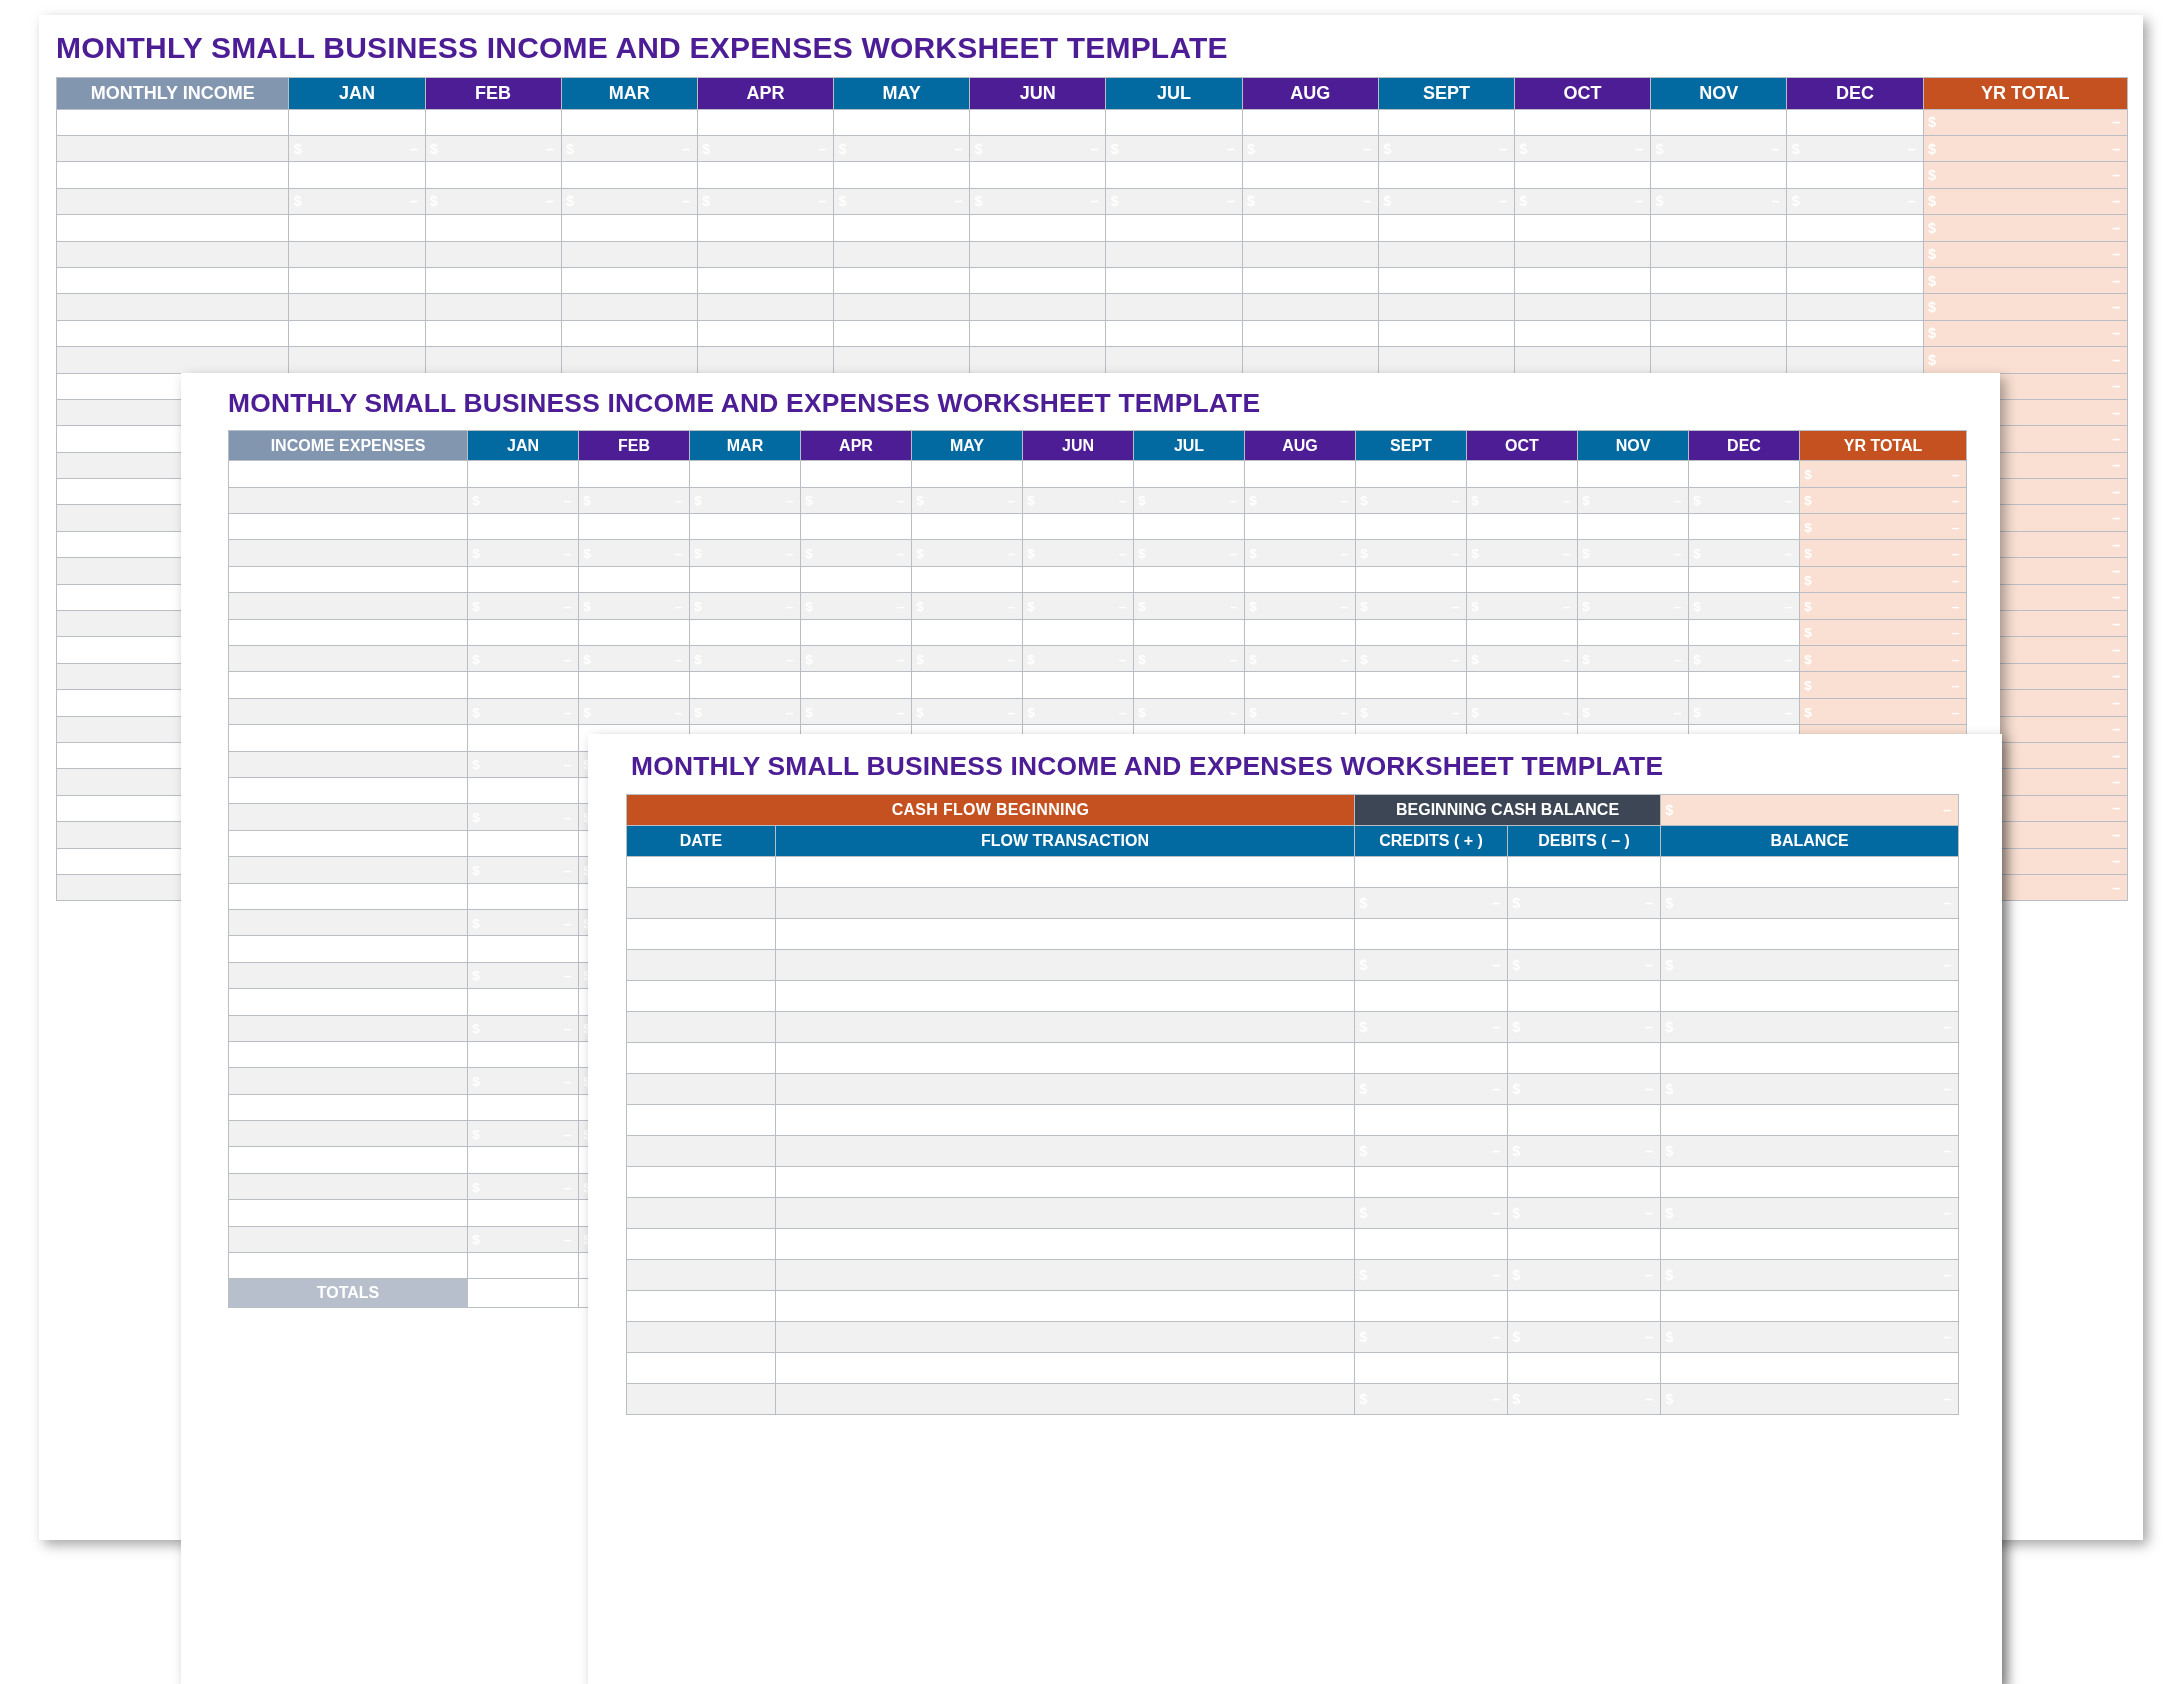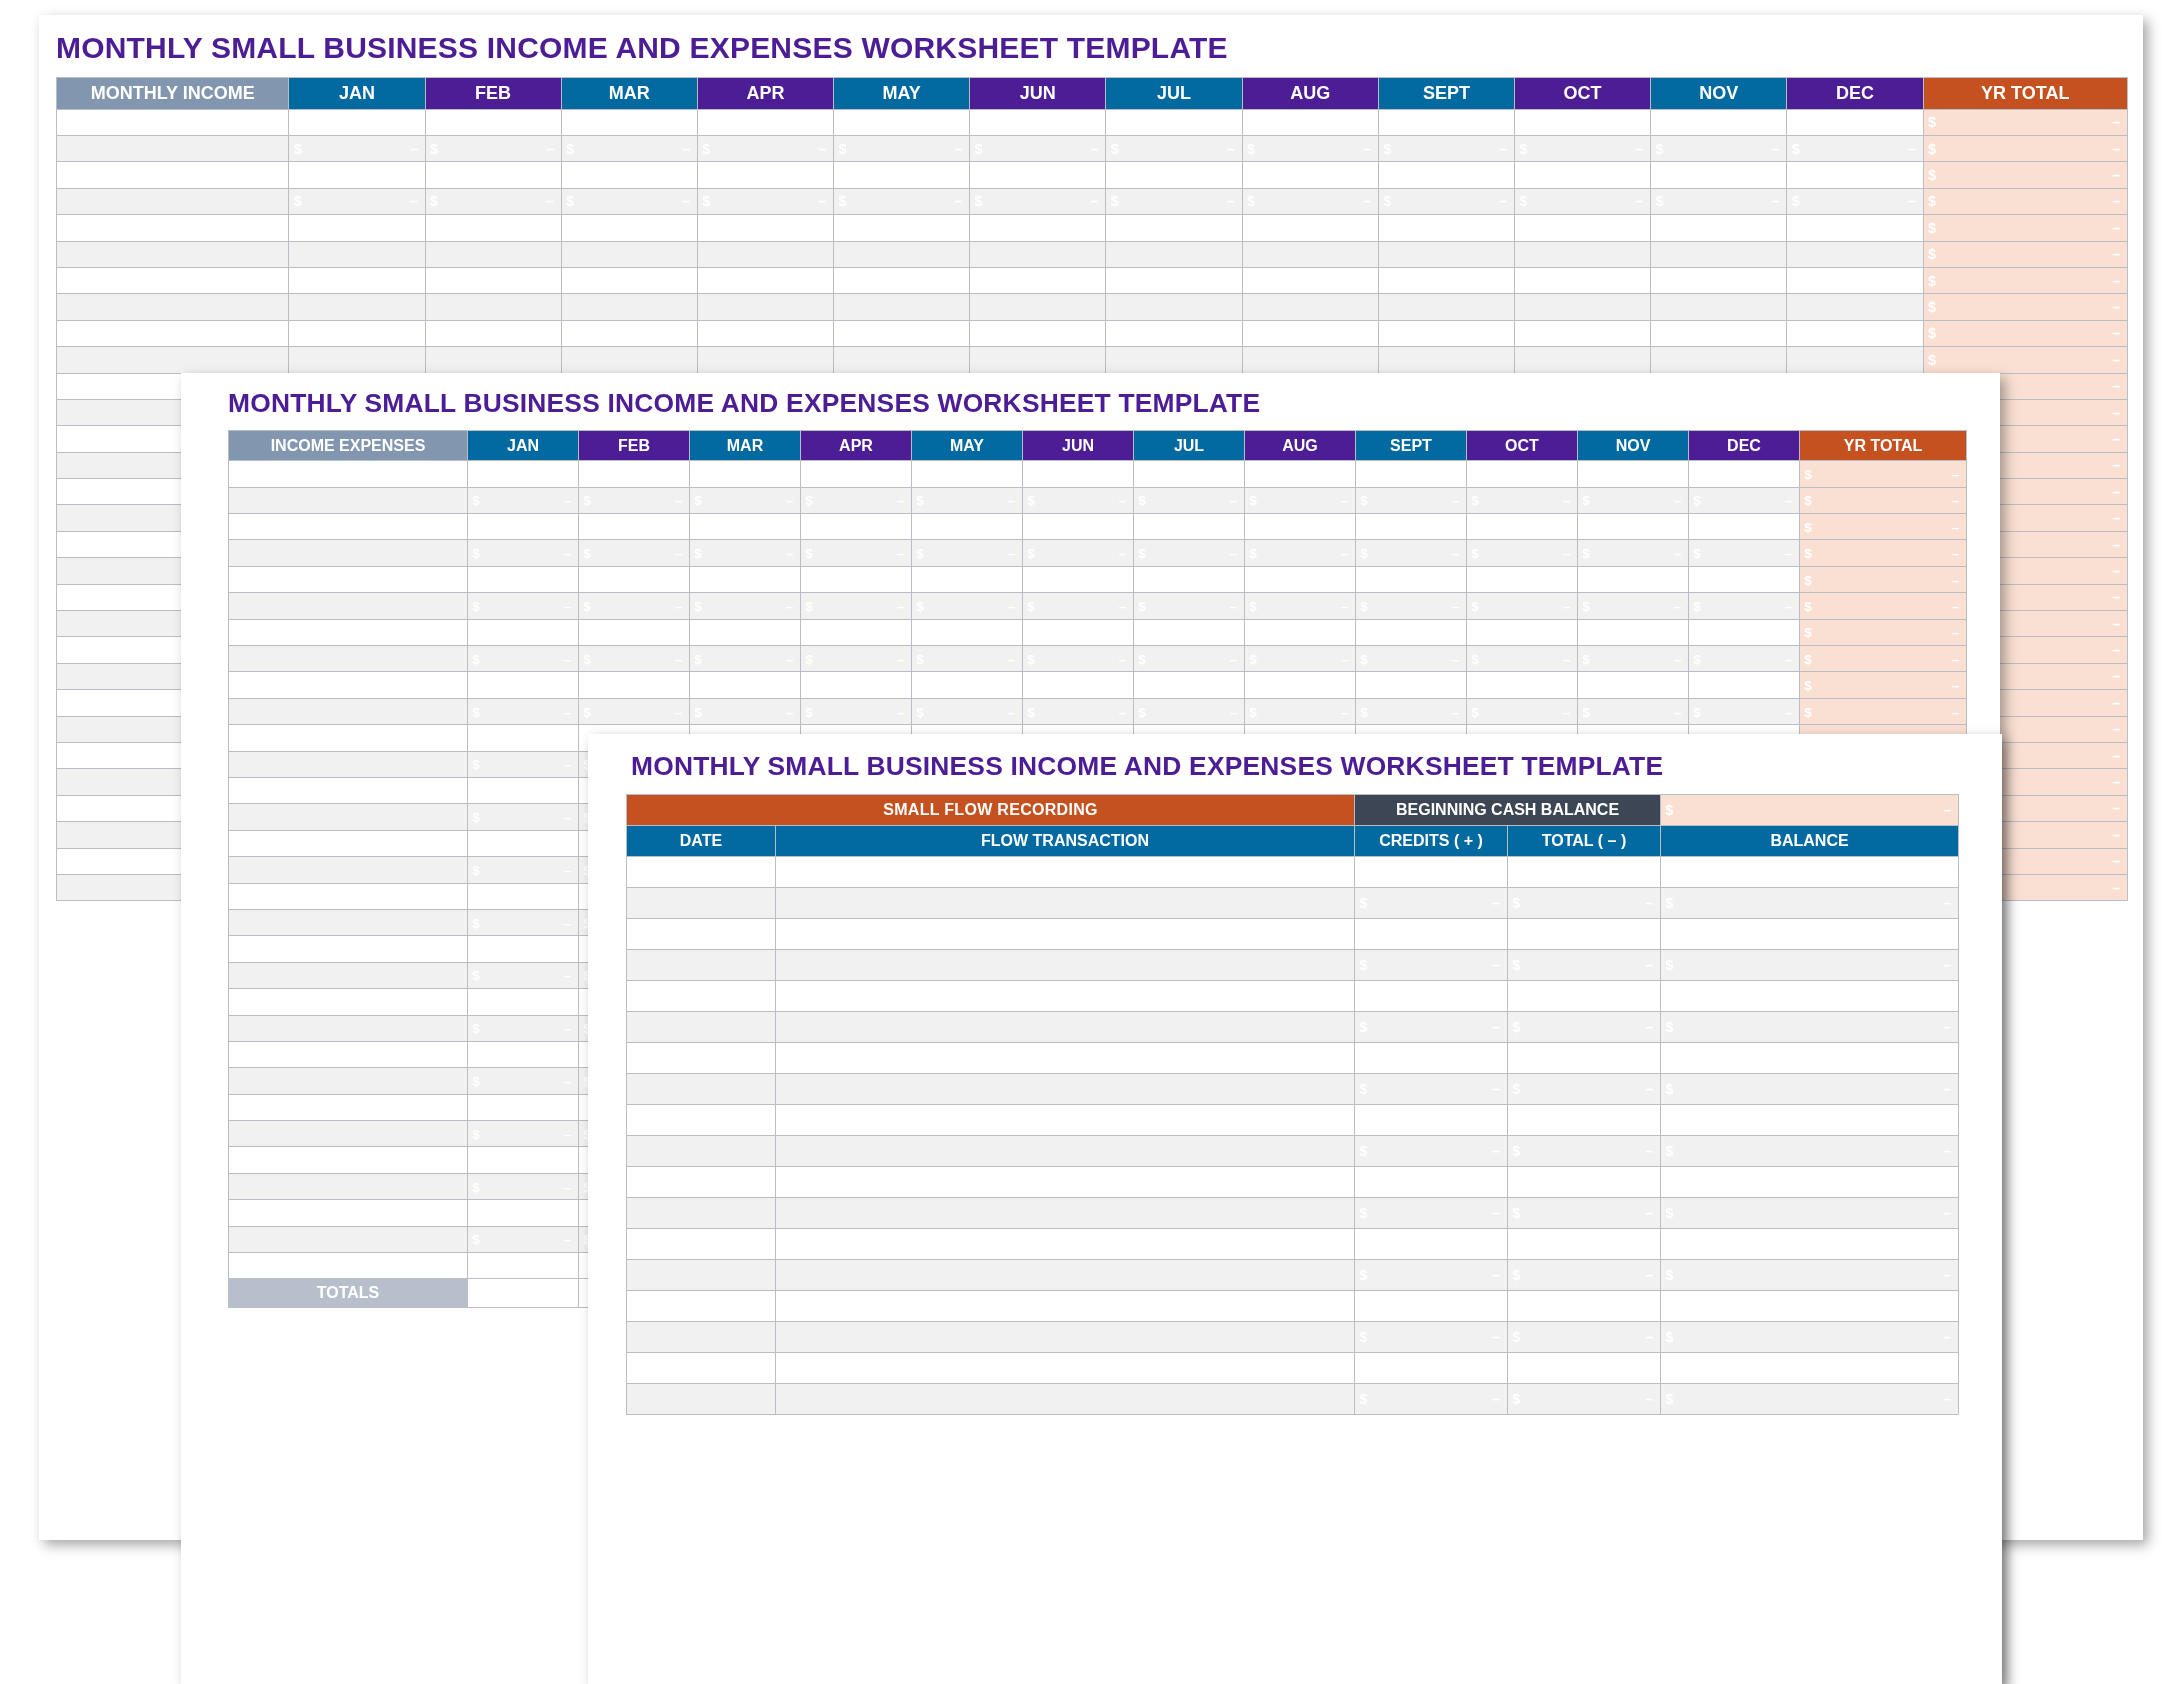--- a/index.html
+++ b/index.html
@@ -2765,32 +2765,32 @@
     <table class="grid">
       <colgroup>
         <col style="width:149px">
         <col style="width:579px">
         <col style="width:153px">
         <col style="width:153px">
         <col style="width:298px">
       </colgroup>
       <thead>
         <tr>
-          <th class="cash-banner" colspan="2">SMALL FLOW RECORDING</th>
+          <th class="cash-banner" colspan="2">CASH FLOW BEGINNING</th>
           <th class="begin-label" colspan="2">BEGINNING CASH BALANCE</th>
           <th class="money total">
             <span class="dol">$</span>
             <span class="dash">–</span>
           </th>
         </tr>
         <tr>
           <th class="hdr-dark">DATE</th>
           <th class="hdr-dark">FLOW TRANSACTION</th>
           <th class="hdr-dark">CREDITS ( + )</th>
-          <th class="hdr-dark">TOTAL ( – )</th>
+          <th class="hdr-dark">DEBITS ( – )</th>
           <th class="hdr-dark">BALANCE</th>
         </tr>
       </thead>
       <tbody id="cash-body">
           <tr>
             <td class="text-cell"></td>
             <td class="text-cell"></td>
             <td class="money">
               <span class="dol">$</span>
               <span class="dash">–</span>

